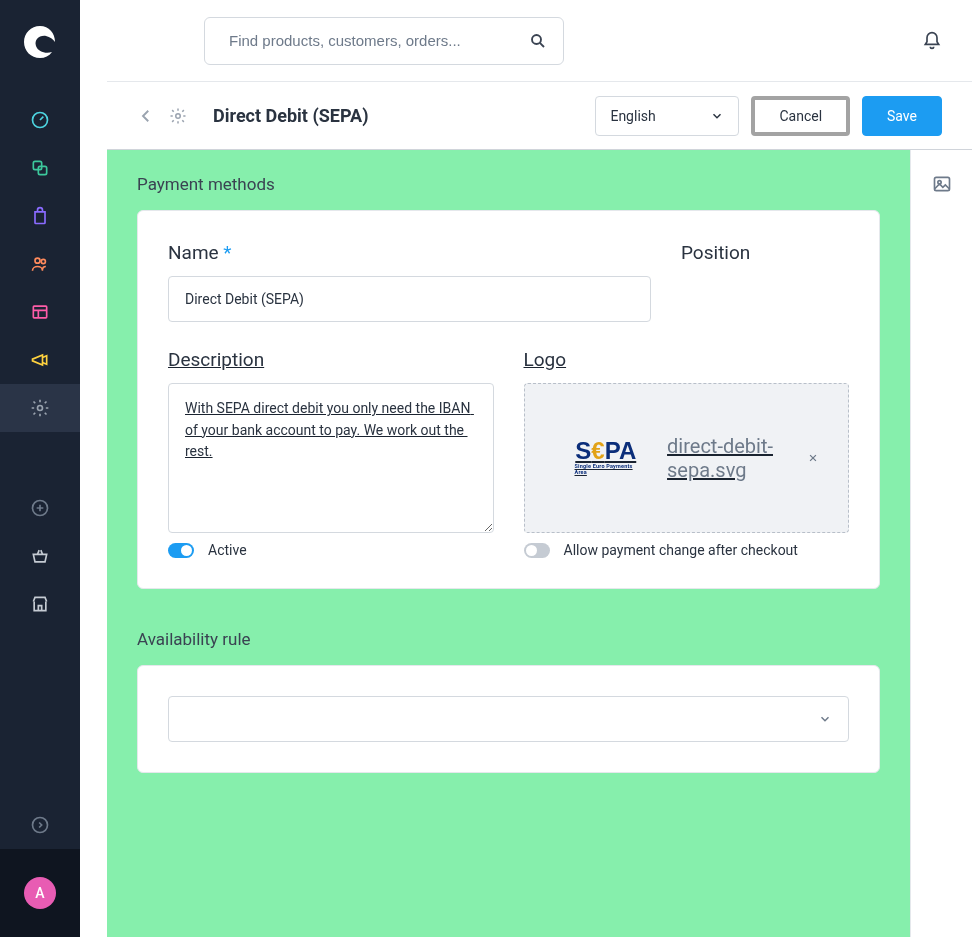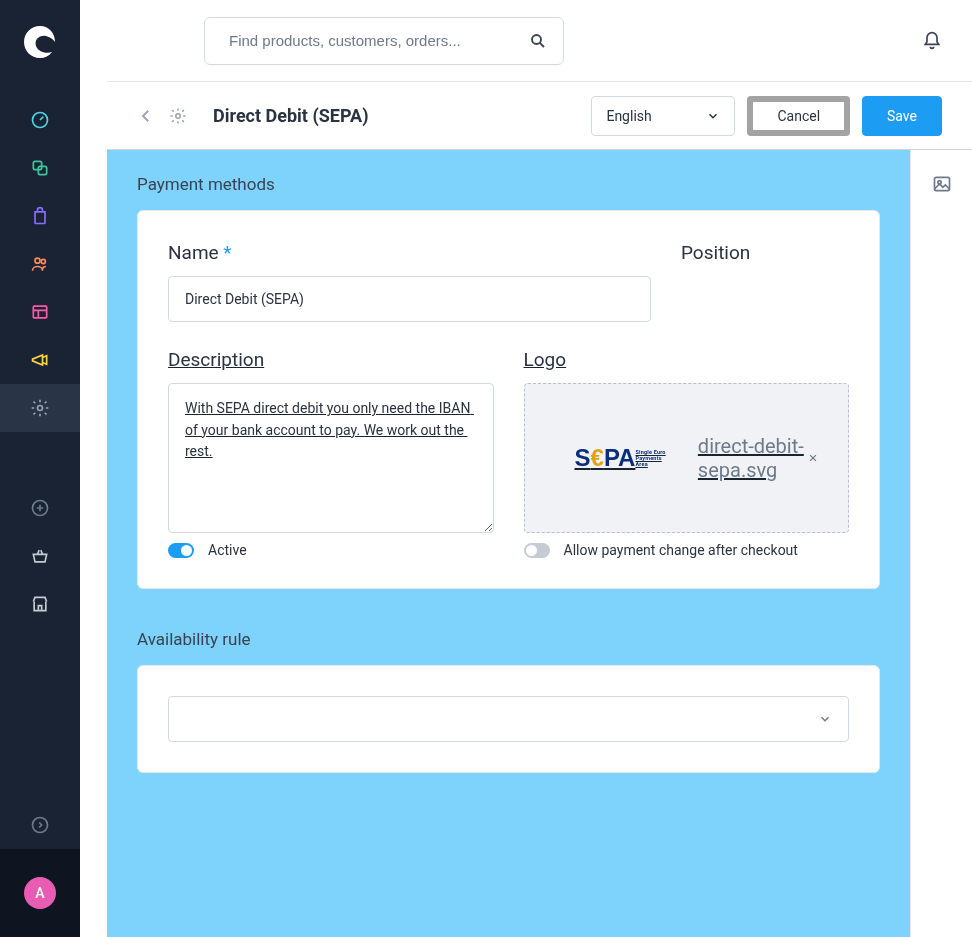--- a/index.html
+++ b/index.html
@@ -136,29 +136,29 @@
     .btn {
       height: 40px;
       padding: 0 24px;
       border-radius: 4px;
       font-size: 14px;
       display: flex;
       align-items: center;
       justify-content: center;
       cursor: pointer;
     }
-    .btn-cancel { background: #fff; border: 6px solid #a3a3a3; color: #2a3340; }
+    .btn-cancel { background: #fff; border: 4px solid #a3a3a3; color: #2a3340; }
     .btn-save { background: #1c9cf2; border: 1px solid #1c9cf2; color: #fff; }
 
     
     .content-wrap {
       flex: 1;
       display: flex;
       overflow: auto;
-      background: #7dd3fc;
+      background: #86efac;
     }
     .content {
       flex: 1;
       padding: 24px 30px 40px;
     }
     .right-rail {
       width: 62px;
       background: #fff;
       border-left: 1px solid #e5e8ec;
       display: flex;
@@ -220,22 +220,22 @@
       background: #f0f2f5;
       display: flex;
       align-items: center;
       justify-content: center;
       gap: 30px;
       position: relative;
       padding: 0 20px;
     }
     .sepa-logo {
       display: flex;
-      flex-direction: row;
-      align-items: flex-start;
+      flex-direction: column;
+      align-items: center;
       padding-left: 30px;
     }
     .sepa-text {
       font-weight: 900;
       font-size: 24px;
       letter-spacing: 0px;
       line-height: 0.85;
       color: #0b2e7a;
       font-family: Arial, sans-serif;
     }

